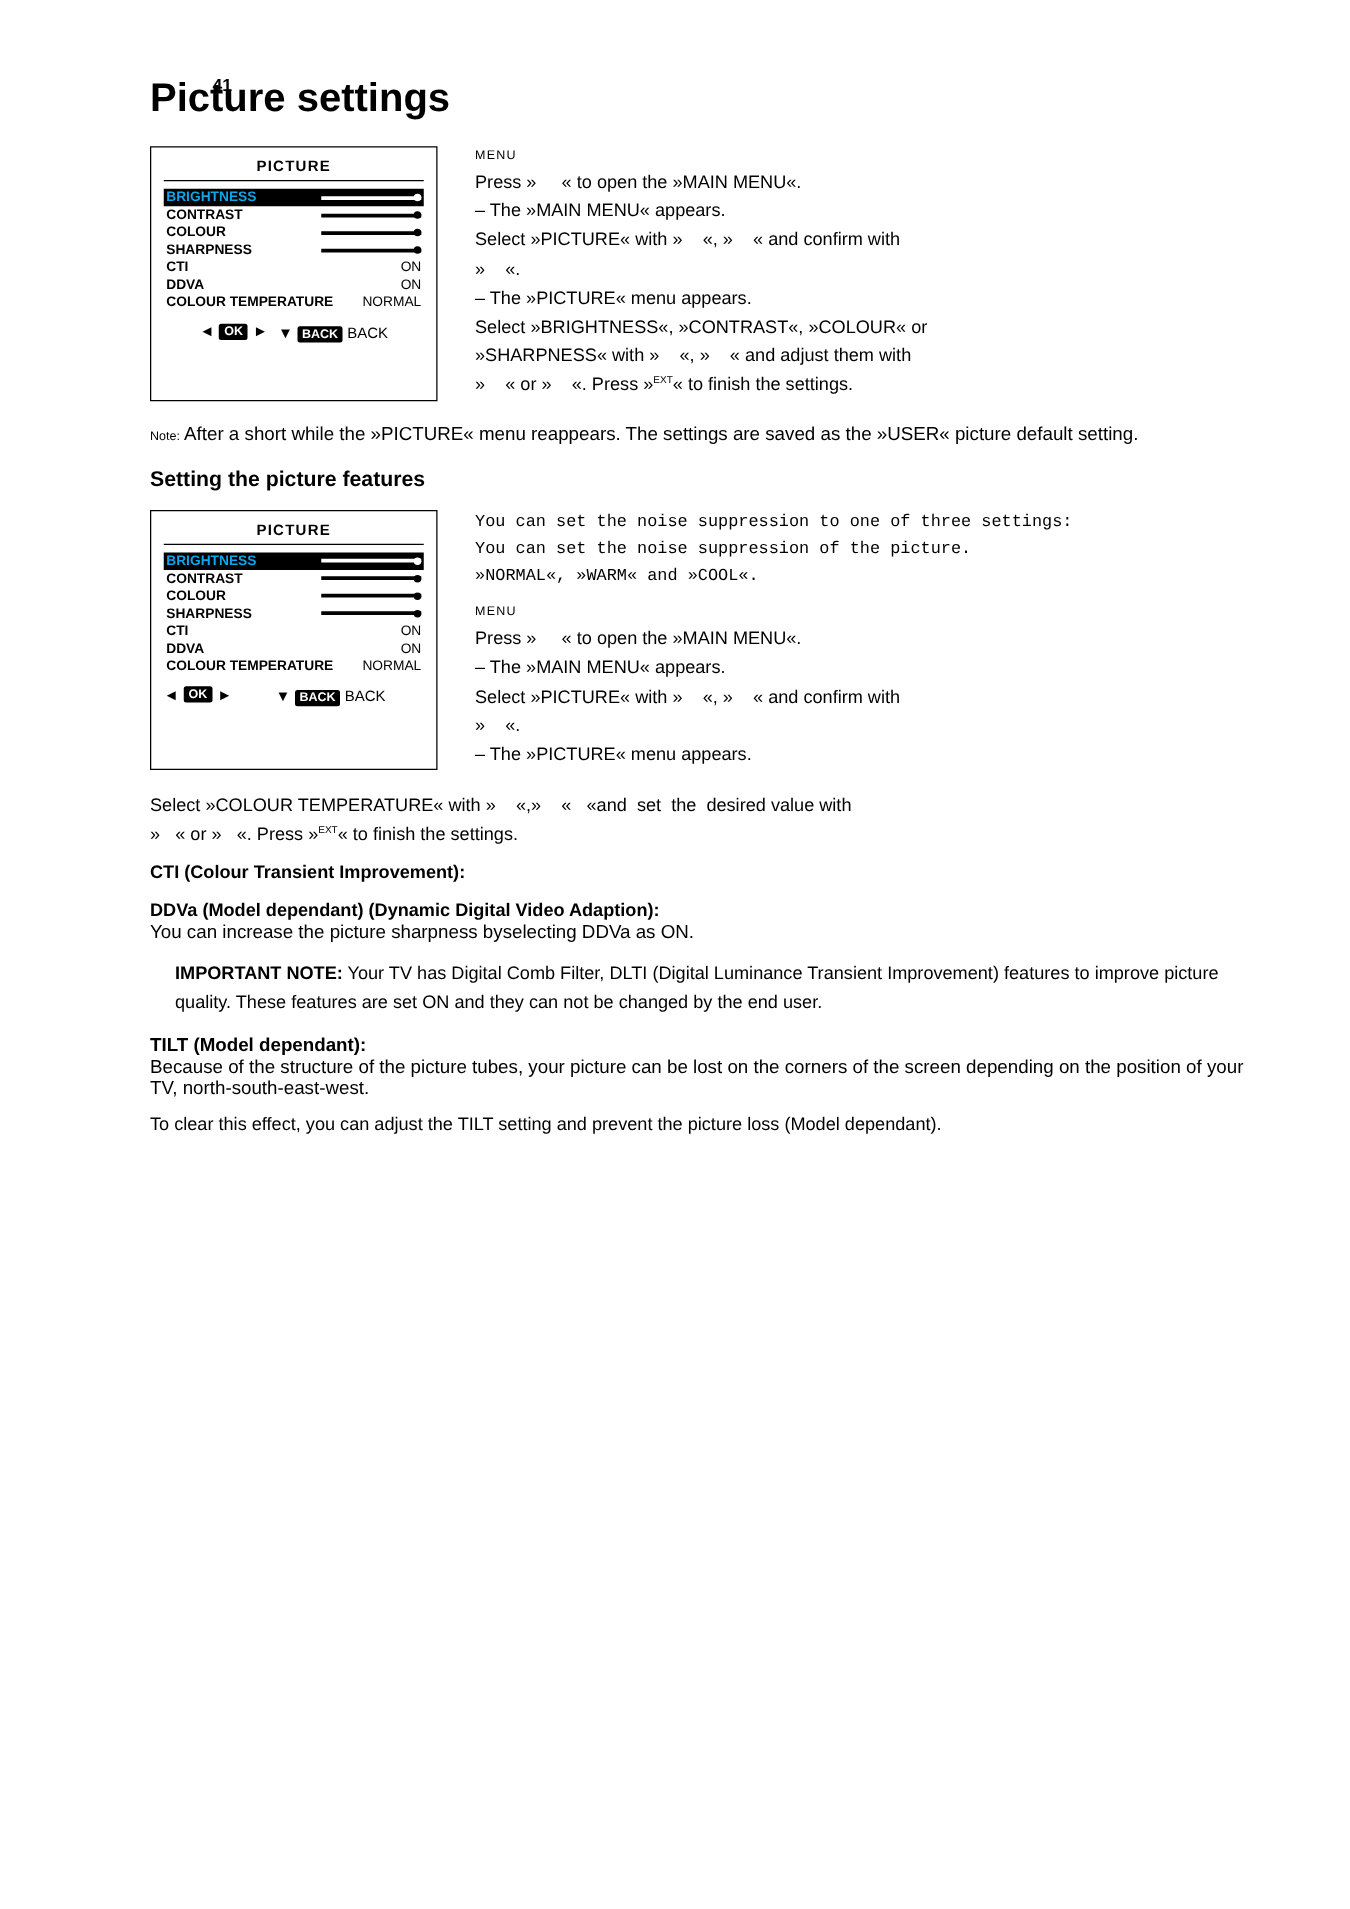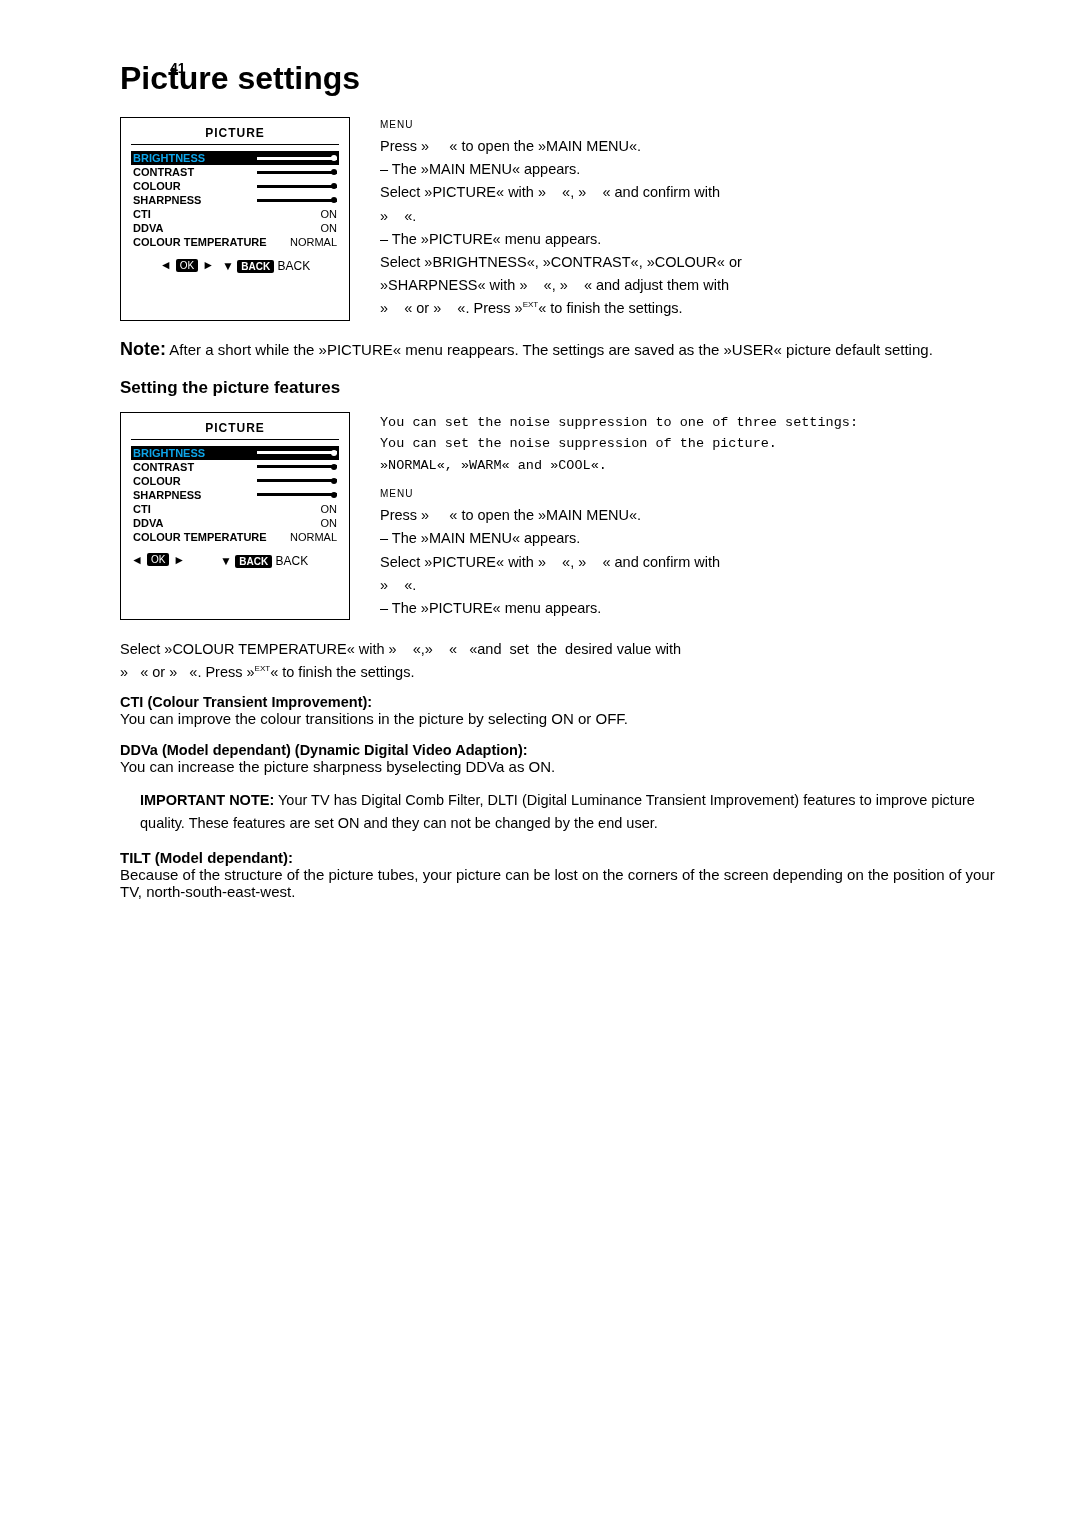--- a/index.html
+++ b/index.html
@@ -101,21 +101,21 @@
       justify-content: center;
       align-items: center;
       margin-top: 8px;
       gap: 4px;
       font-size: 12px;
     }
 
     .ok-btn {
       background: #000;
       color: #fff;
-      font-weight: normal;
+      font-weight: bold;
       font-size: 10px;
       padding: 1px 4px;
       border-radius: 2px;
     }
 
     .back-btn {
       background: #000;
       color: #fff;
       font-weight: bold;
       font-size: 10px;
@@ -135,22 +135,22 @@
       letter-spacing: 1px;
       display: block;
       margin-bottom: 2px;
     }
 
     .note-section {
       margin: 12px 0 18px 0;
     }
 
     .note-section .note-label {
-      font-weight: bold;
-      font-size: 18px;
+      font-weight: normal;
+      font-size: 10px;
     }
 
     .section-subtitle {
       font-size: 17px;
       font-weight: bold;
       margin: 10px 0 14px 0;
     }
 
     .setting-section {
       display: flex;
@@ -350,35 +350,35 @@
       <p>
         Select  »COLOUR TEMPERATURE« with »&nbsp;&nbsp;&nbsp;&nbsp;«,»&nbsp;&nbsp;&nbsp;&nbsp;« &nbsp; «and &nbsp;set &nbsp;the &nbsp;desired value with
       </p>
       <p>
         »&nbsp;&nbsp;&nbsp;« or »&nbsp;&nbsp;&nbsp;«. Press »<sup class="ext">EXT</sup>« to finish the settings.
       </p>
     </div>
 
     <div class="cti-section">
       <span class="cti-title">CTI (Colour Transient Improvement):</span>
-      <p>You can improve the colour transitions in the picture by selecting ON or OFF.</p>
     </div>
 
     <div class="ddva-section">
       <span class="ddva-title">DDVa (Model dependant) (Dynamic Digital Video Adaption):</span>
       <p>You can increase the picture sharpness byselecting DDVa as ON.</p>
     </div>
 
     <div class="important-section">
       <p>
         <strong>IMPORTANT NOTE:</strong><span> Your TV has Digital Comb Filter, DLTI (Digital Luminance Transient Improvement) features  to improve picture quality. These features are set ON and they can not be changed by the end user.</span>
       </p>
     </div>
 
     <div class="tilt-section">
       <p>
         <strong>TILT (Model dependant):</strong>
       </p>
       <p>Because of the structure of the picture tubes, your picture can be lost on the corners of the screen depending on the position of your TV, north-south-east-west.</p>
+      <p class="tilt-para">To clear this effect, you can adjust the TILT setting and prevent the picture loss  (Model dependant).</p>
     </div>
 
   </div>
 </div>
 
 </body></html>

